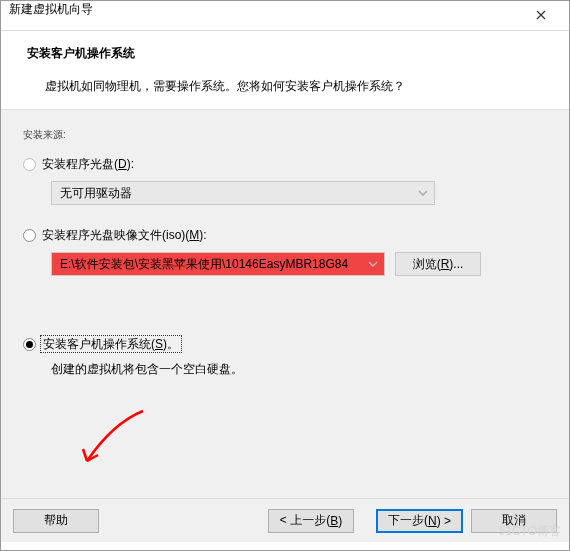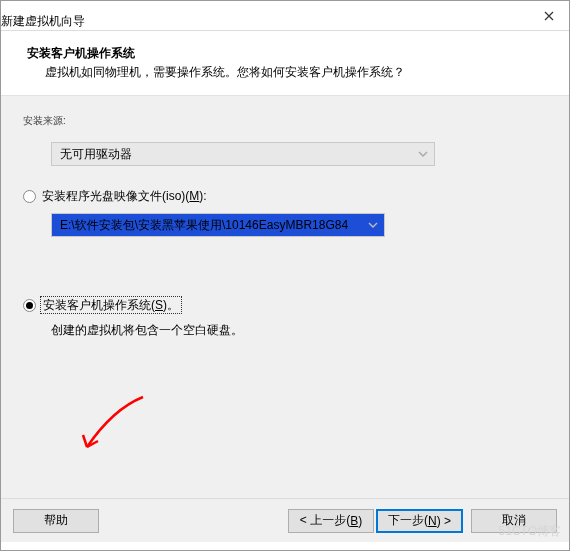--- a/index.html
+++ b/index.html
@@ -1,46 +1,46 @@
 <!DOCTYPE html>
 <html><head>
 <meta charset="utf-8">
 <style>
 *{box-sizing:border-box;margin:0;padding:0;font-family:"Microsoft YaHei","Segoe UI",sans-serif;font-size:12px;color:#000}
 body{background:#fff;width:570px;height:551px;border:1px solid #999;position:relative;overflow:hidden}
-.titlebar{height:30px;display:flex;align-items:flex-end;padding:0 0;border-bottom:1px solid #ddd}
+.titlebar{height:30px;display:flex;align-items:flex-start;padding:0 8px;border-bottom:1px solid #ddd}
 .titlebar .title{flex:1;font-size:12px}
 .close-btn{width:40px;height:28px;display:flex;align-items:center;justify-content:center;cursor:pointer}
 .close-btn svg{width:10px;height:10px}
 .header{padding:14px 26px 14px 26px;border-bottom:1px solid #e3e3e3;background:#fff}
-.header .heading{font-weight:bold;font-size:12px;margin-bottom:2px}
+.header .heading{font-weight:bold;font-size:12px;margin-bottom:16px}
 .header .sub{font-size:12px;margin-left:18px}
 .content{padding:18px 22px 10px 22px;background:#f0f0f0;height:calc(100% - 30px - 67px - 44px);position:relative}
 .section-label{margin-bottom:14px;font-size:10px;color:#444}
 .opt{display:flex;align-items:center;margin-bottom:8px}
 .radio{width:13px;height:13px;border:1px solid #888;border-radius:50%;margin-right:6px;background:#fff;position:relative;display:inline-block;flex:0 0 13px}
 .radio.disabled{border-color:#bbb}
 .radio.checked::after{content:"";position:absolute;width:7px;height:7px;background:#000;border-radius:50%;top:2px;left:2px}
 .focus-rect{outline:1px dotted #333;outline-offset:1px;padding:0 1px}
 .opt-label{font-size:12px}
 .opt-label.disabled{color:#888}
 .under{text-decoration:underline}
 .sub-block{margin:6px 0 22px 28px;display:flex;align-items:flex-start;gap:10px}
 .select,.text-input{height:24px;background:#e8e8e8;border:1px solid #c8c8c8;padding:0 8px;display:flex;align-items:center;color:#9a9a9a;font-size:12px;position:relative}
 .select{width:384px}
 .select .chev{position:absolute;right:6px;top:7px}
-.text-input{width:334px;background:#1d4ed8;border-color:#c8c8c8;color:#999;overflow:hidden;white-space:nowrap}
+.text-input{width:334px;background:#ef4444;border-color:#c8c8c8;color:#999;overflow:hidden;white-space:nowrap}
 .browse-btn{width:86px;height:24px;background:#e6e6e6;border:1px solid #c8c8c8;color:#9a9a9a;display:flex;align-items:center;justify-content:center}
 .hint{margin:8px 0 0 28px;font-size:12px}
 .arrow{position:absolute;left:72px;top:295px;pointer-events:none}
 .footer{position:absolute;bottom:8px;left:0;right:0;height:44px;border-top:1px solid #ddd;background:#f0f0f0;display:flex;align-items:center;padding:0 12px}
 .btn{height:24px;min-width:86px;padding:0 10px;background:#e1e1e1;border:1px solid #adadad;display:flex;align-items:center;justify-content:center;cursor:pointer;font-size:12px}
 .btn.primary{border:2px solid #0078d7;background:#e1e1e1}
 .footer .spacer{flex:1}
-.footer .btn + .btn{margin-left:2px}
+.footer .btn + .btn{margin-left:22px}
 .footer .group{display:flex}
 .watermark{position:absolute;right:8px;bottom:10px;color:#d6d6d6;font-size:12px;pointer-events:none}
 </style>
 </head>
 <body>
 
 <div class="titlebar">
   <div class="title">新建虚拟机向导</div>
   <div class="close-btn">
     <svg viewBox="0 0 10 10">
@@ -50,20 +50,26 @@
 </div>
 
 <div class="header">
   <div class="heading">安装客户机操作系统</div>
   <div class="sub">虚拟机如同物理机，需要操作系统。您将如何安装客户机操作系统？</div>
 </div>
 
 <div class="content">
   <div class="section-label">安装来源:</div>
 
+  <div class="opt">
+    <span class="radio disabled"></span>
+    <span class="opt-label disabled">
+      <span>安装程序光盘(</span><span class="under">D</span><span>):</span>
+    </span>
+  </div>
   <div class="sub-block">
     <div class="select">
       <span>无可用驱动器</span>
       <svg class="chev" width="10" height="8" viewBox="0 0 10 8">
           <path d="M1 2 L5 6 L9 2" stroke="#a7a7a7" fill="none" stroke-width="1.4"></path>
         </svg>
     </div>
   </div>
 
   <div class="opt">
@@ -71,20 +77,25 @@
     <span class="opt-label">
       <span>安装程序光盘映像文件(iso)(</span><span class="under">M</span><span>):</span>
     </span>
   </div>
   <div class="sub-block">
     <div class="text-input">
       <span>E:\软件安装包\安装黑苹果使用\10146EasyMBR18G84</span>
       <svg style="position:absolute;right:6px;top:7px" width="10" height="8" viewBox="0 0 10 8">
           <path d="M1 2 L5 6 L9 2" stroke="#bcbcbc" fill="none" stroke-width="1.4"></path>
         </svg>
+    </div>
+    <div class="browse-btn">
+      <span>浏览(</span>
+        <span class="under">R</span>
+        <span>)...</span>
     </div>
   </div>
 
   <div style="height:38px"></div>
 
   <div class="opt">
     <span class="radio checked"></span>
     <span class="opt-label">
       <span class="focus-rect"><span>安装客户机操作系统(</span><span class="under">S</span><span>)。</span></span>
     </span>

